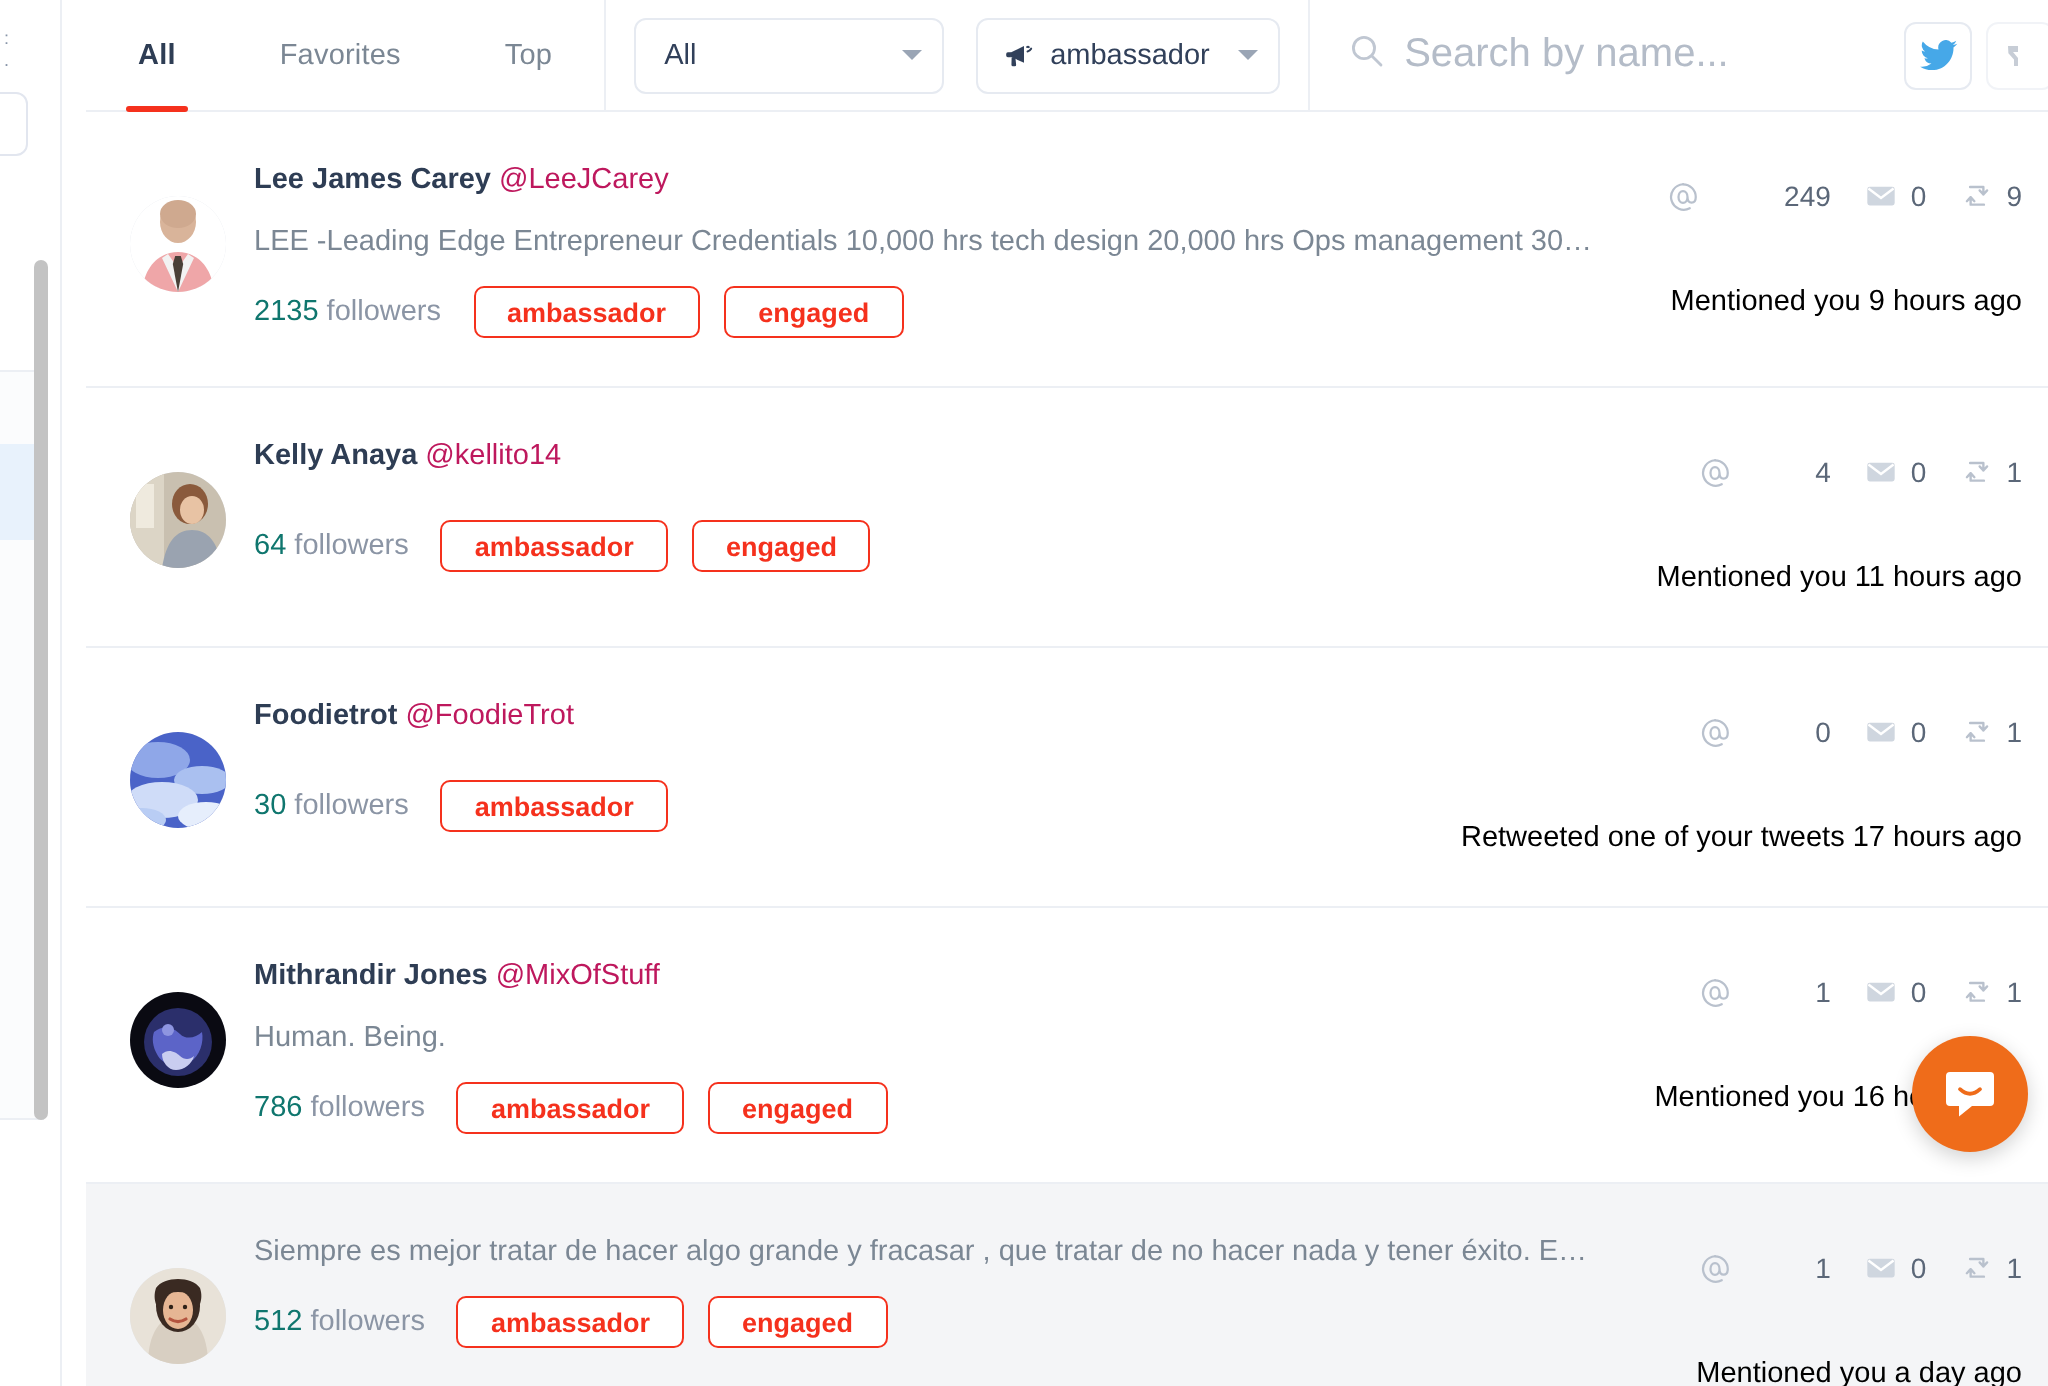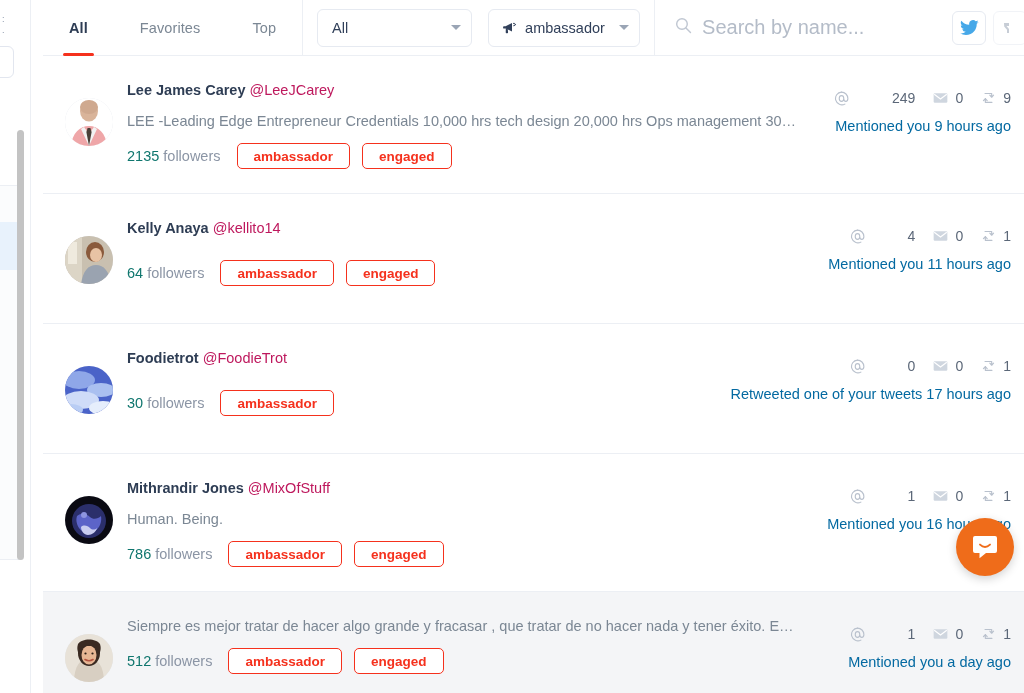--- a/index.html
+++ b/index.html
@@ -152,21 +152,21 @@
   .row-right {
     flex:0 0 auto; display:flex; flex-direction:column;
     align-items:flex-end; justify-content:flex-start;
     padding-top:10px; min-width:200px;
   }
   .stats { display:flex; align-items:center; gap:0; margin-bottom:12px; }
   .stat { display:flex; align-items:center; margin-left:18px; }
   .stat:first-child { margin-left:0;gap:36px; }
   .stat .st-icon { display:flex; align-items:center; margin-right:7px; }
   .stat .st-val { font-size:14px; color:#5b6778; }
-  .activity { font-size:14.5px; color:#0369a1; white-space:nowrap; }
+  .activity { font-size:14.5px; color:#000000; white-space:nowrap;margin-top:25px; }
 
   
   .intercom {
     position:absolute; right:10px; bottom:117px;
     width:58px; height:58px; border-radius:50%;
     background:#ef6c1a;
     display:flex; align-items:center; justify-content:center;
     box-shadow:0 3px 10px rgba(0,0,0,.18);
     cursor:pointer; z-index:30;
   }

